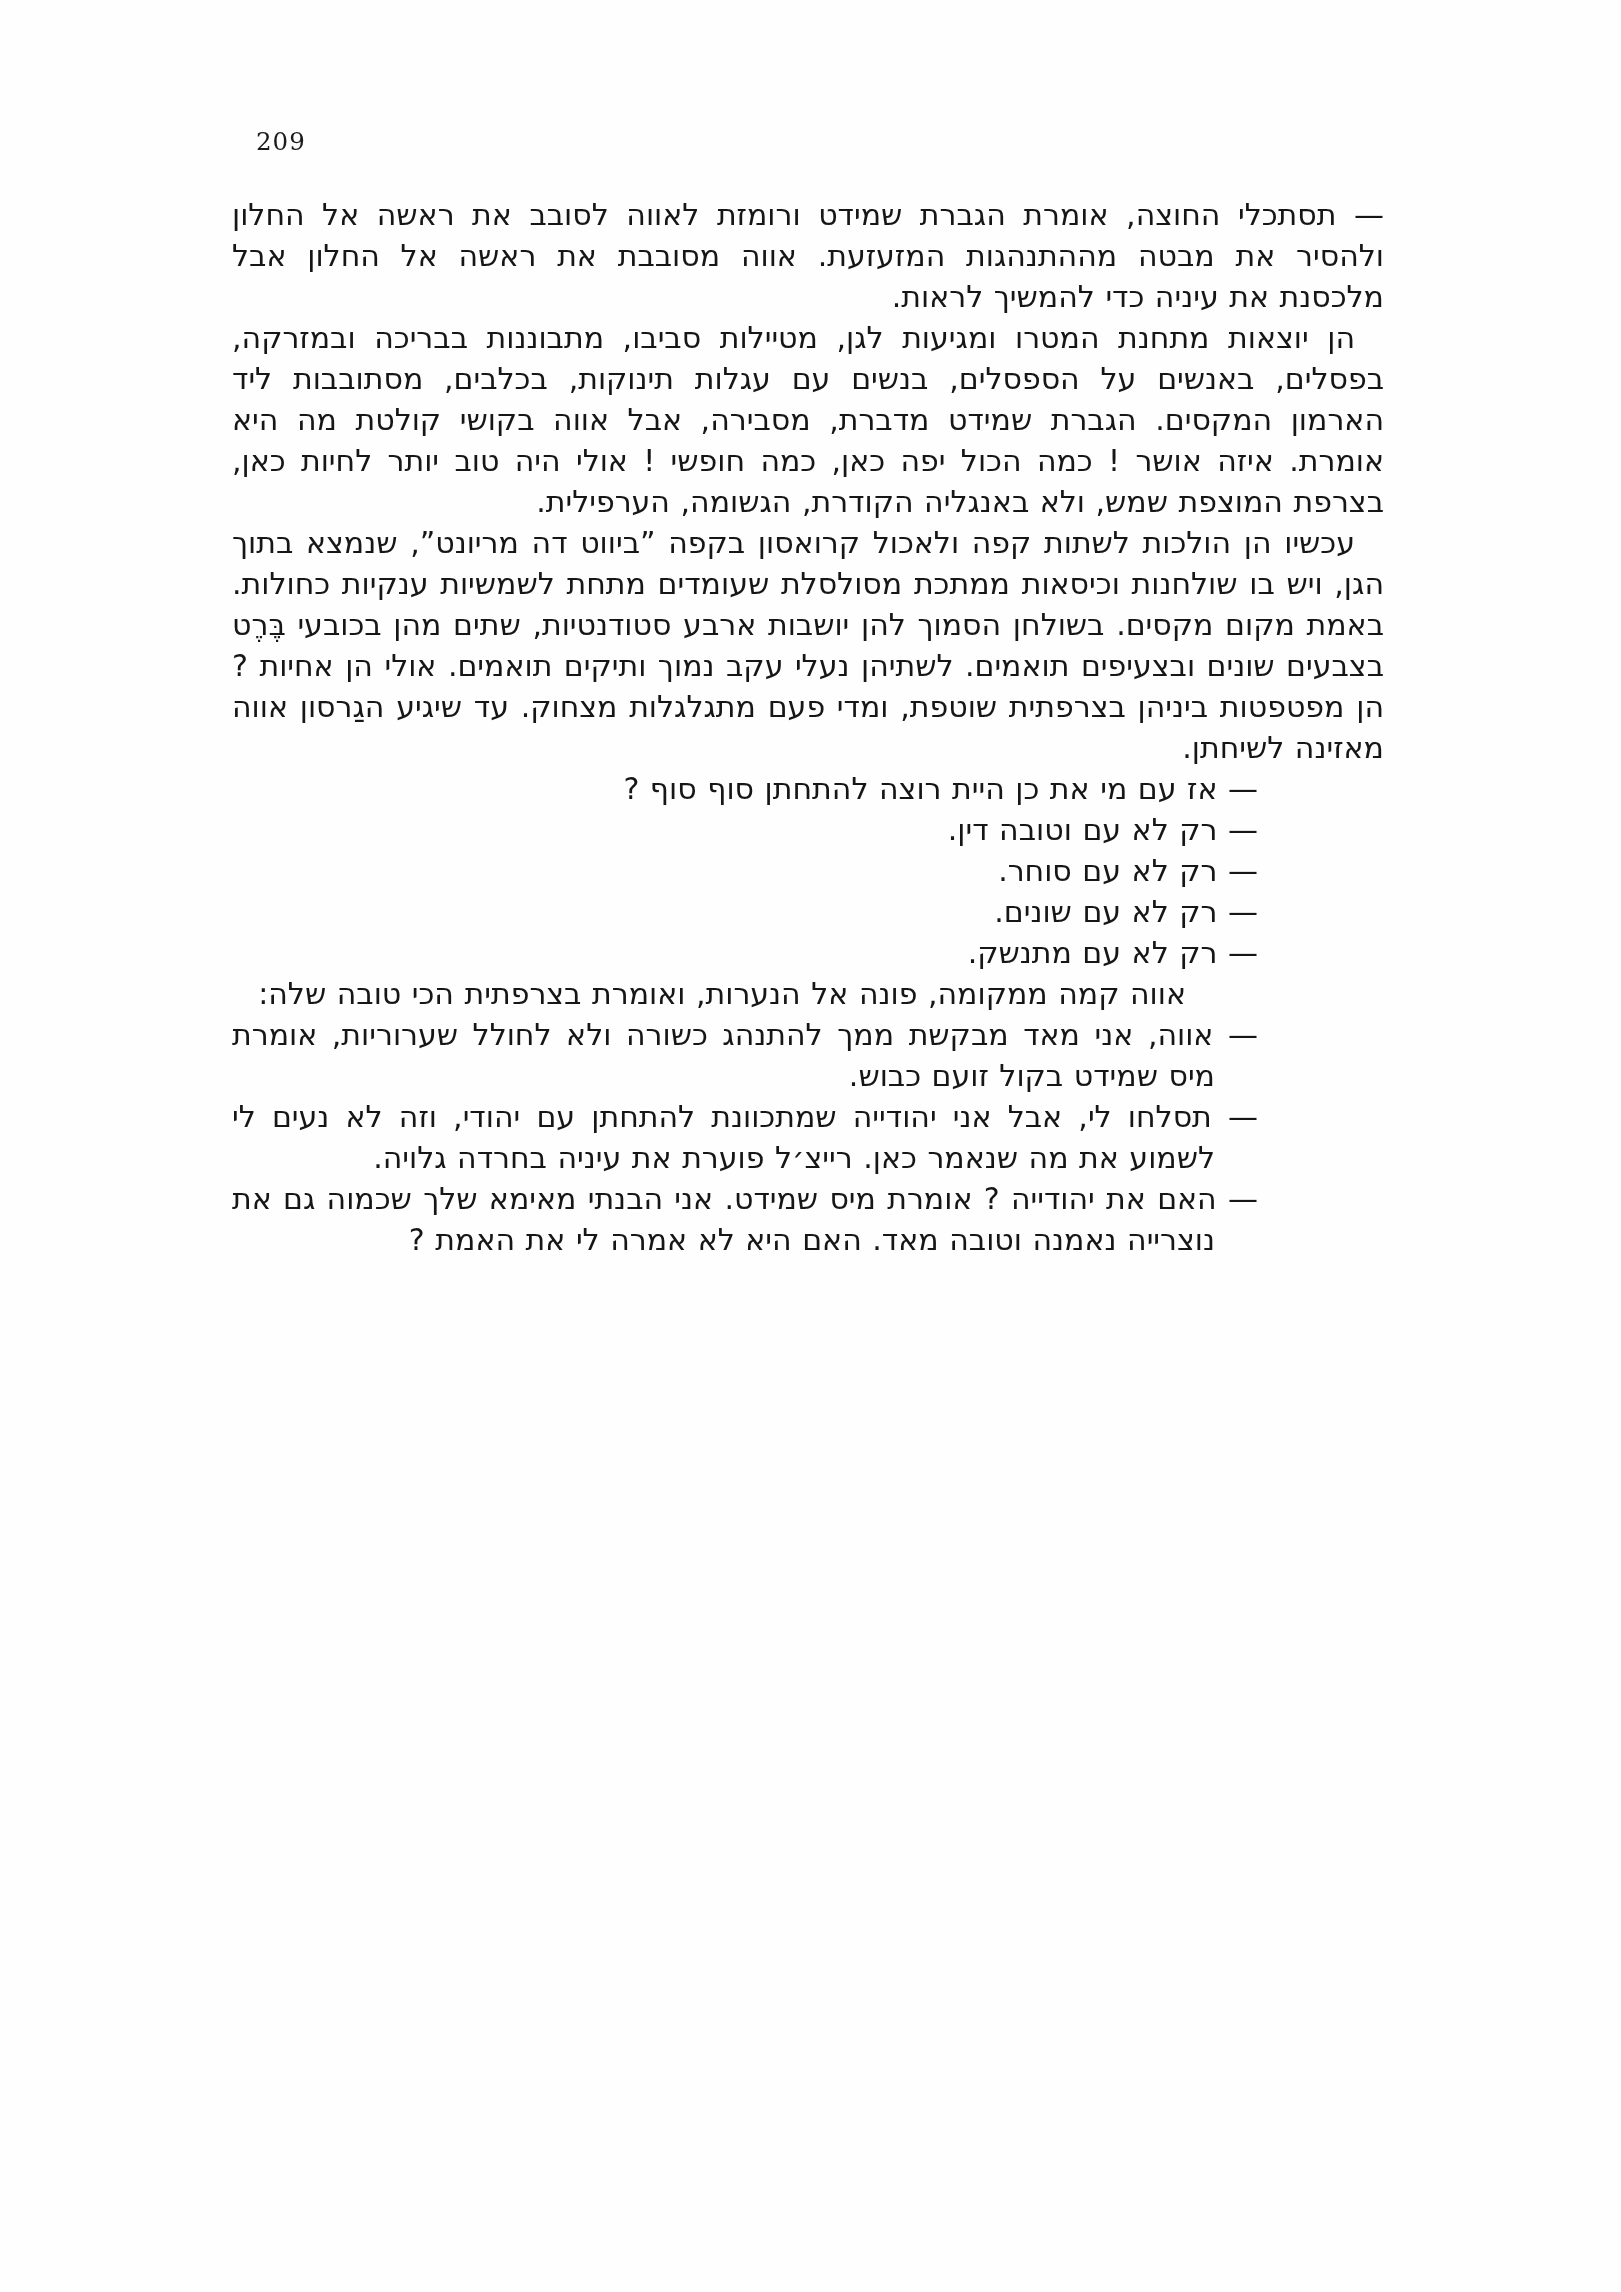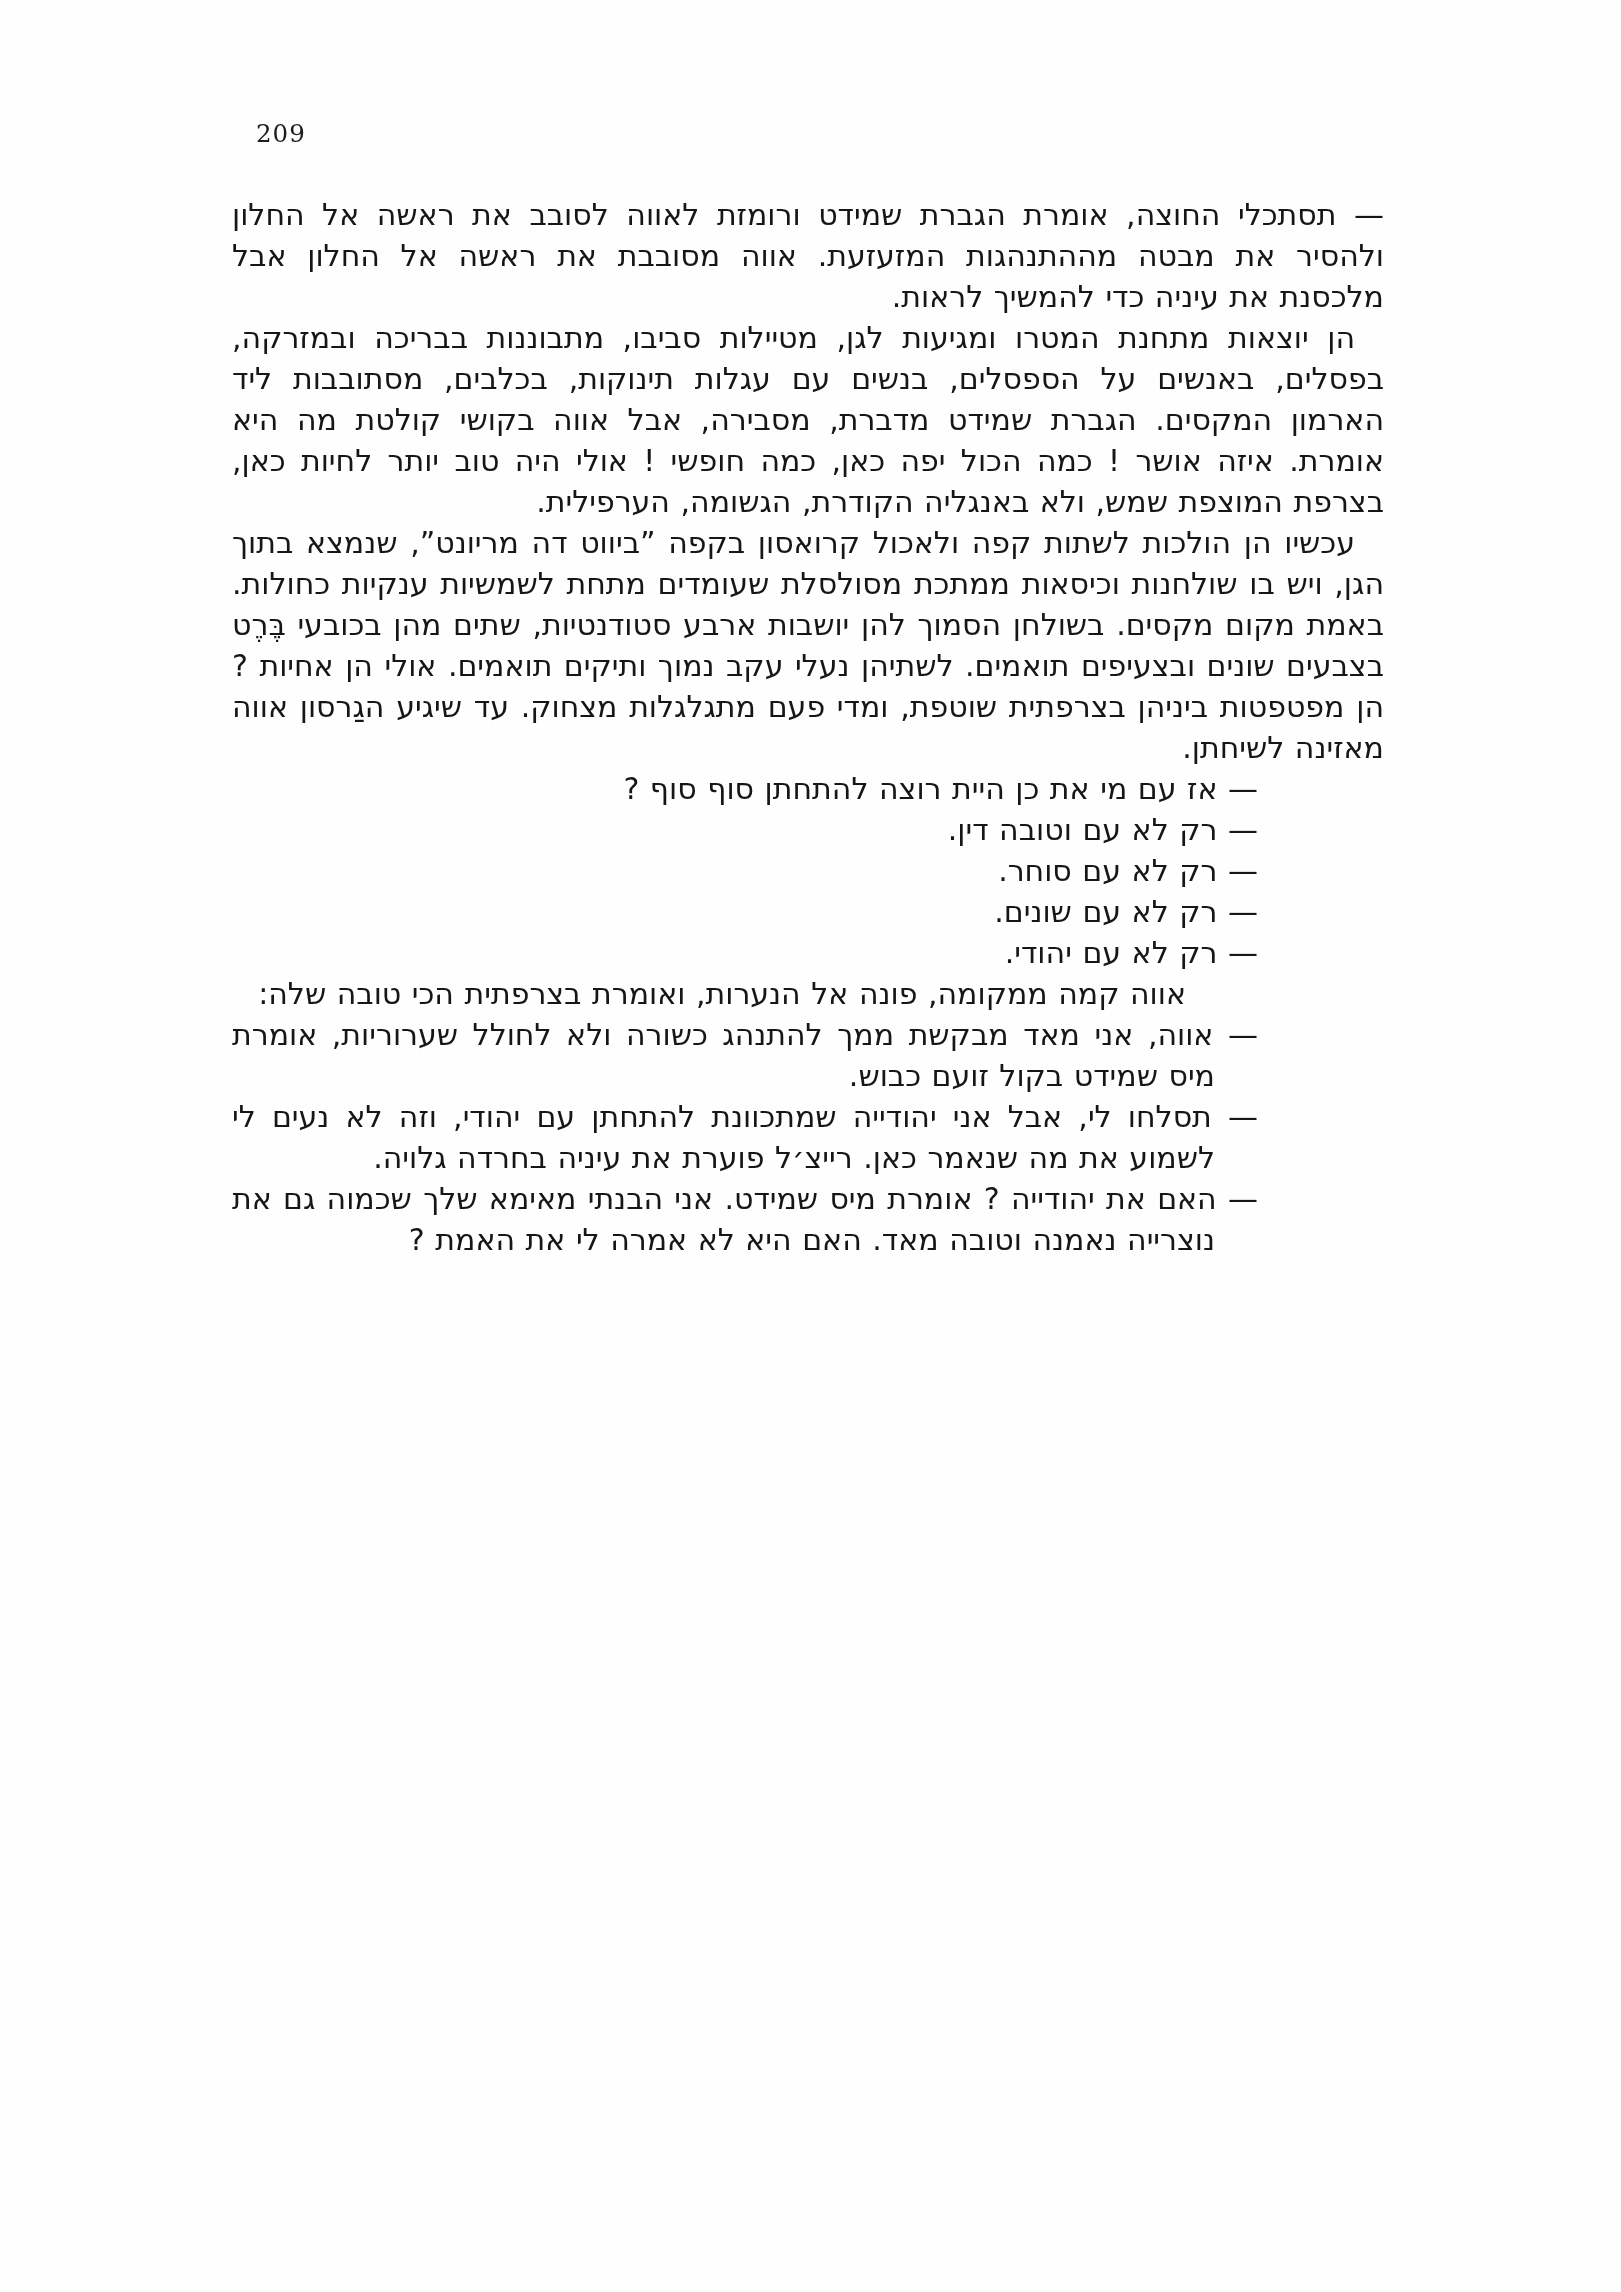--- a/index.html
+++ b/index.html
@@ -9,21 +9,21 @@
   }
   .page {
     position: relative;
     width: 1621px;
     height: 2293px;
     background: #fefefe;
     overflow: hidden;
   }
   .page-number {
     position: absolute;
-    top: 119px;
+    top: 127px;
     left: 256px;
     font-family: "DejaVu Serif", "Liberation Serif", serif;
     font-size: 24.5px;
     letter-spacing: 1px;
     color: #1c1c1c;
   }
   .text-block {
     position: absolute;
     top: 194px;
     right: 237px;
@@ -78,21 +78,21 @@
     <div class="dialogue-block">
 
       <p class="hang">— אז עם מי את כן היית רוצה להתחתן סוף סוף&nbsp;?</p>
 
       <p class="hang">— רק לא עם וטובה דין.</p>
 
       <p class="hang">— רק לא עם סוחר.</p>
 
       <p class="hang">— רק לא עם שונים.</p>
 
-      <p class="hang">— רק לא עם יהודי.</p>
+      <p class="hang">— רק לא עם מתנשק.</p>
 
       <p class="narr indent">אווה קמה ממקומה, פונה אל הנערות, ואומרת בצרפתית הכי טובה שלה:</p>
 
       <p class="hang">— אווה, אני מאד מבקשת ממך להתנהג כשורה ולא לחולל שערוריות, אומרת מיס שמידט בקול זועם כבוש.</p>
 
       <p class="hang">— תסלחו לי, אבל אני יהודייה שמתכוונת להתחתן עם יהודי, וזה לא נעים לי לשמוע את מה שנאמר כאן. רייצ׳ל פוערת את עיניה בחרדה גלויה.</p>
 
 
       <p class="hang">— האם את יהודייה&nbsp;? אומרת מיס שמידט. אני הבנתי מאימא שלך שכמוה גם את נוצרייה נאמנה וטובה מאד. האם היא לא אמרה לי את האמת&nbsp;?</p>
 

